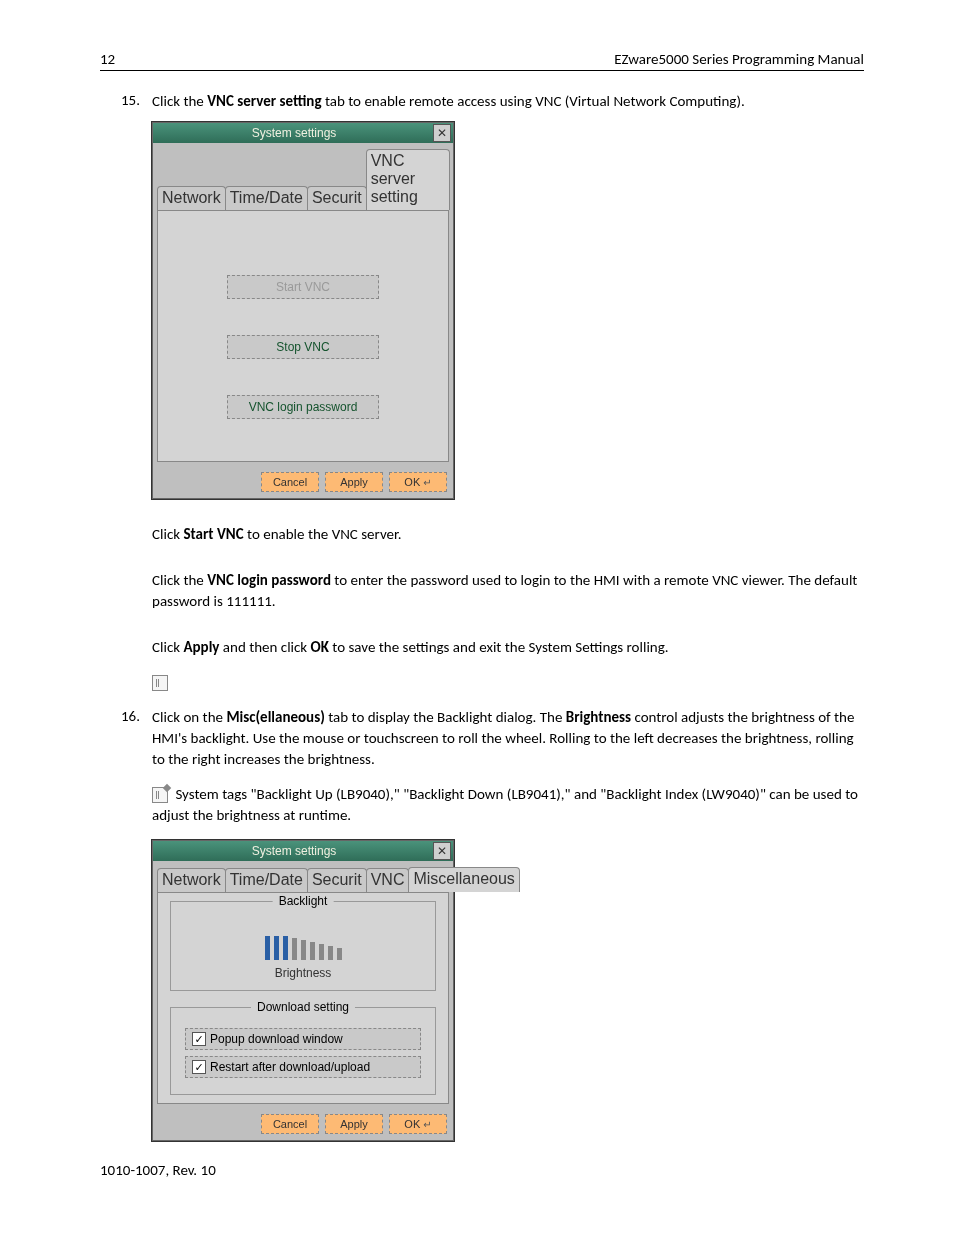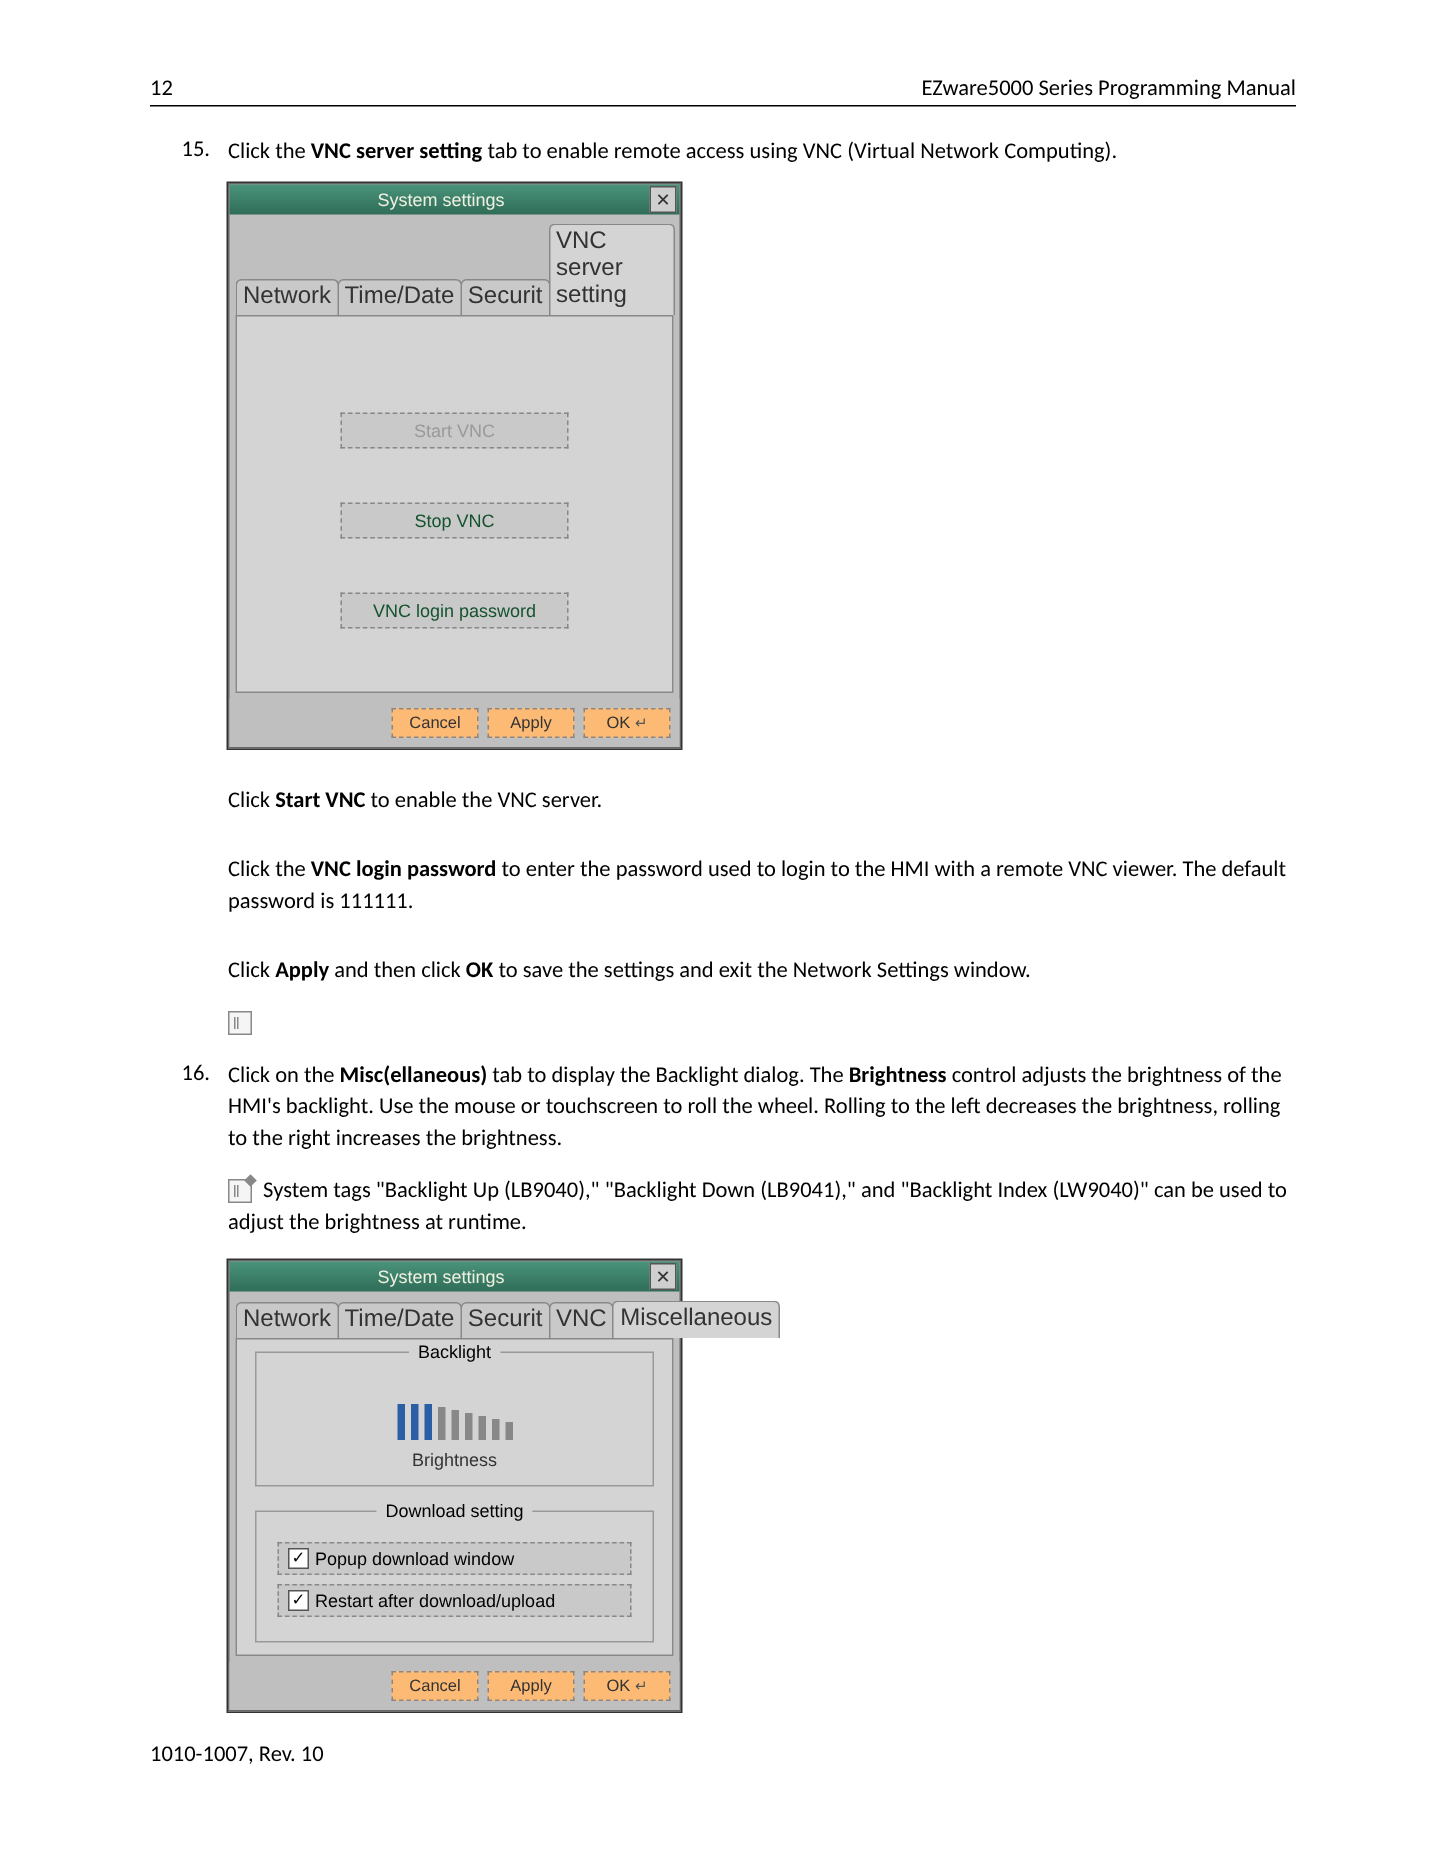--- a/index.html
+++ b/index.html
@@ -288,21 +288,21 @@
 
   <div class="para">
     <span>Click </span><b>Start VNC</b><span> to enable the VNC server.</span>
   </div>
 
   <div class="para">
     <span>Click the </span><b>VNC login password</b><span> to enter the password used to login to the HMI with a remote VNC viewer. The default password is 111111.</span>
   </div>
 
   <div class="para">
-    <span>Click </span><b>Apply</b><span> and then click </span><b>OK</b><span> to save the settings and exit the Network Settings window.</span>
+    <span>Click </span><b>Apply</b><span> and then click </span><b>OK</b><span> to save the settings and exit the System Settings rolling.</span>
   </div>
 
   <div class="note">
     <span class="note-icon"></span>
   </div>
 
   <div class="step">
     <div class="step-num">16.</div>
     <div class="step-body">
       <span>Click on the </span><b>Misc(ellaneous)</b><span> tab to display the Backlight dialog. The </span><b>Brightness</b><span> control adjusts the brightness of the HMI's backlight. Use the mouse or touchscreen to roll the wheel. Rolling to the left decreases the brightness, rolling to the right increases the brightness.</span>

